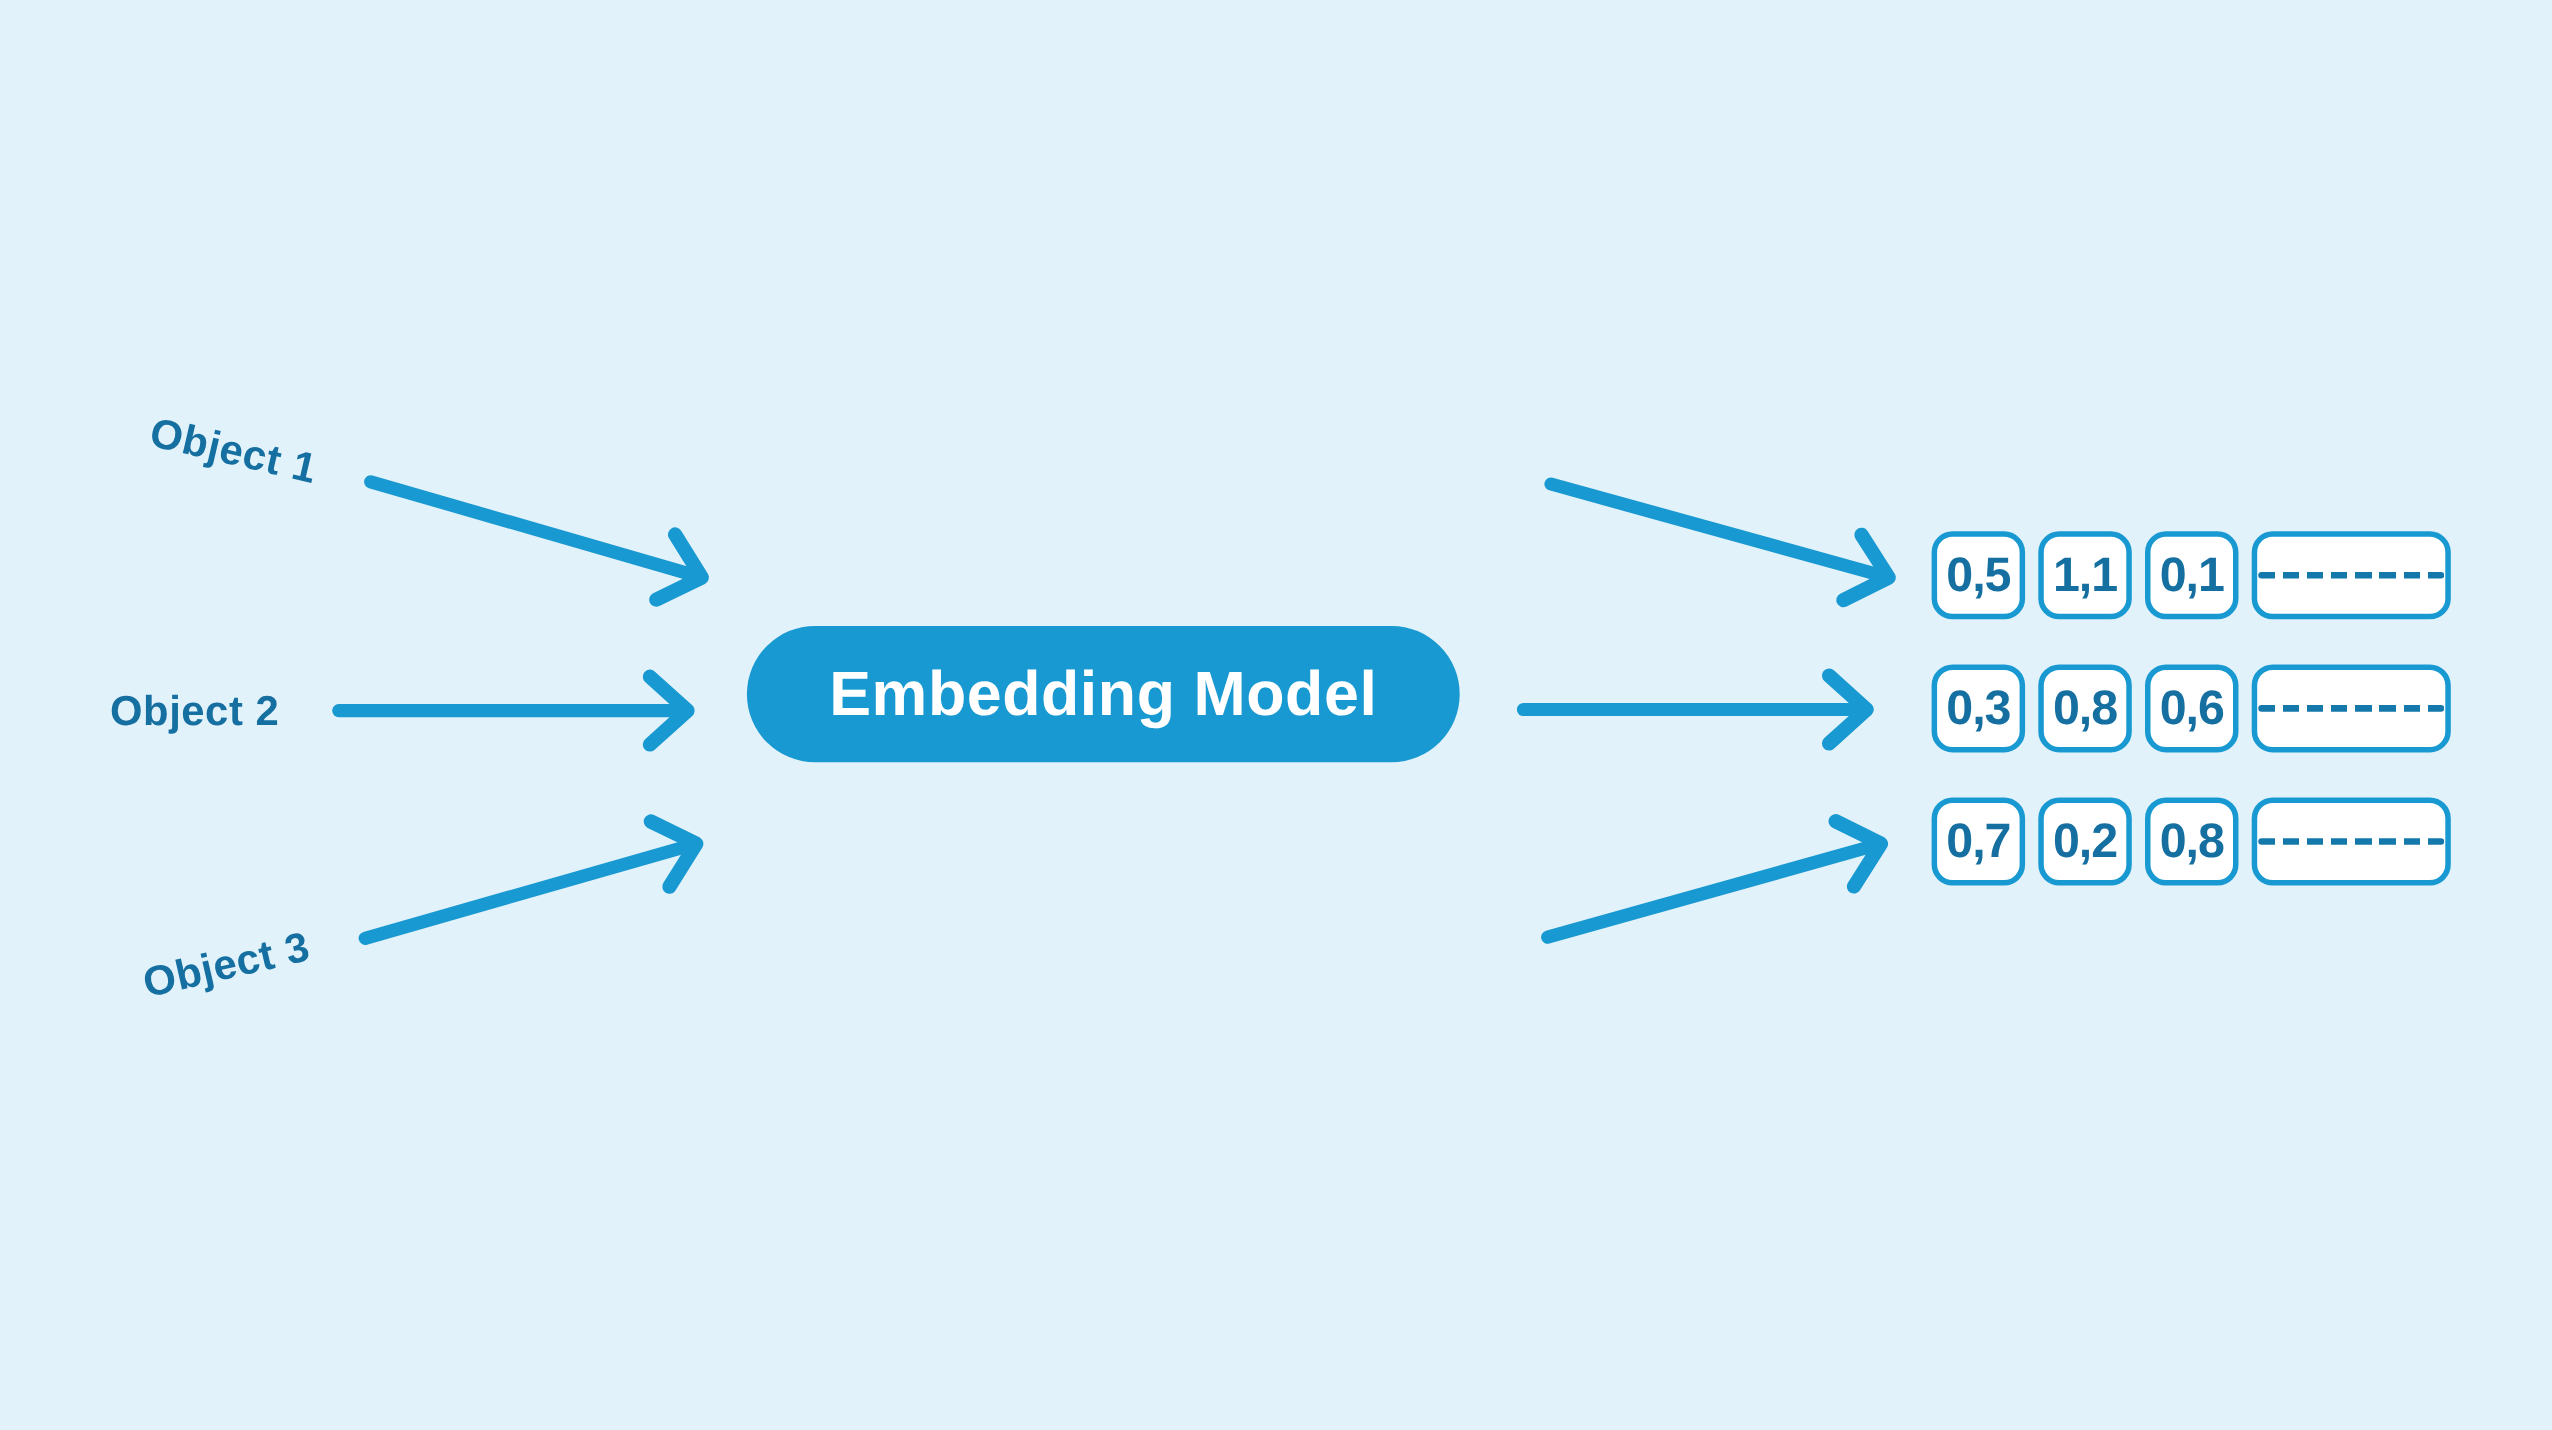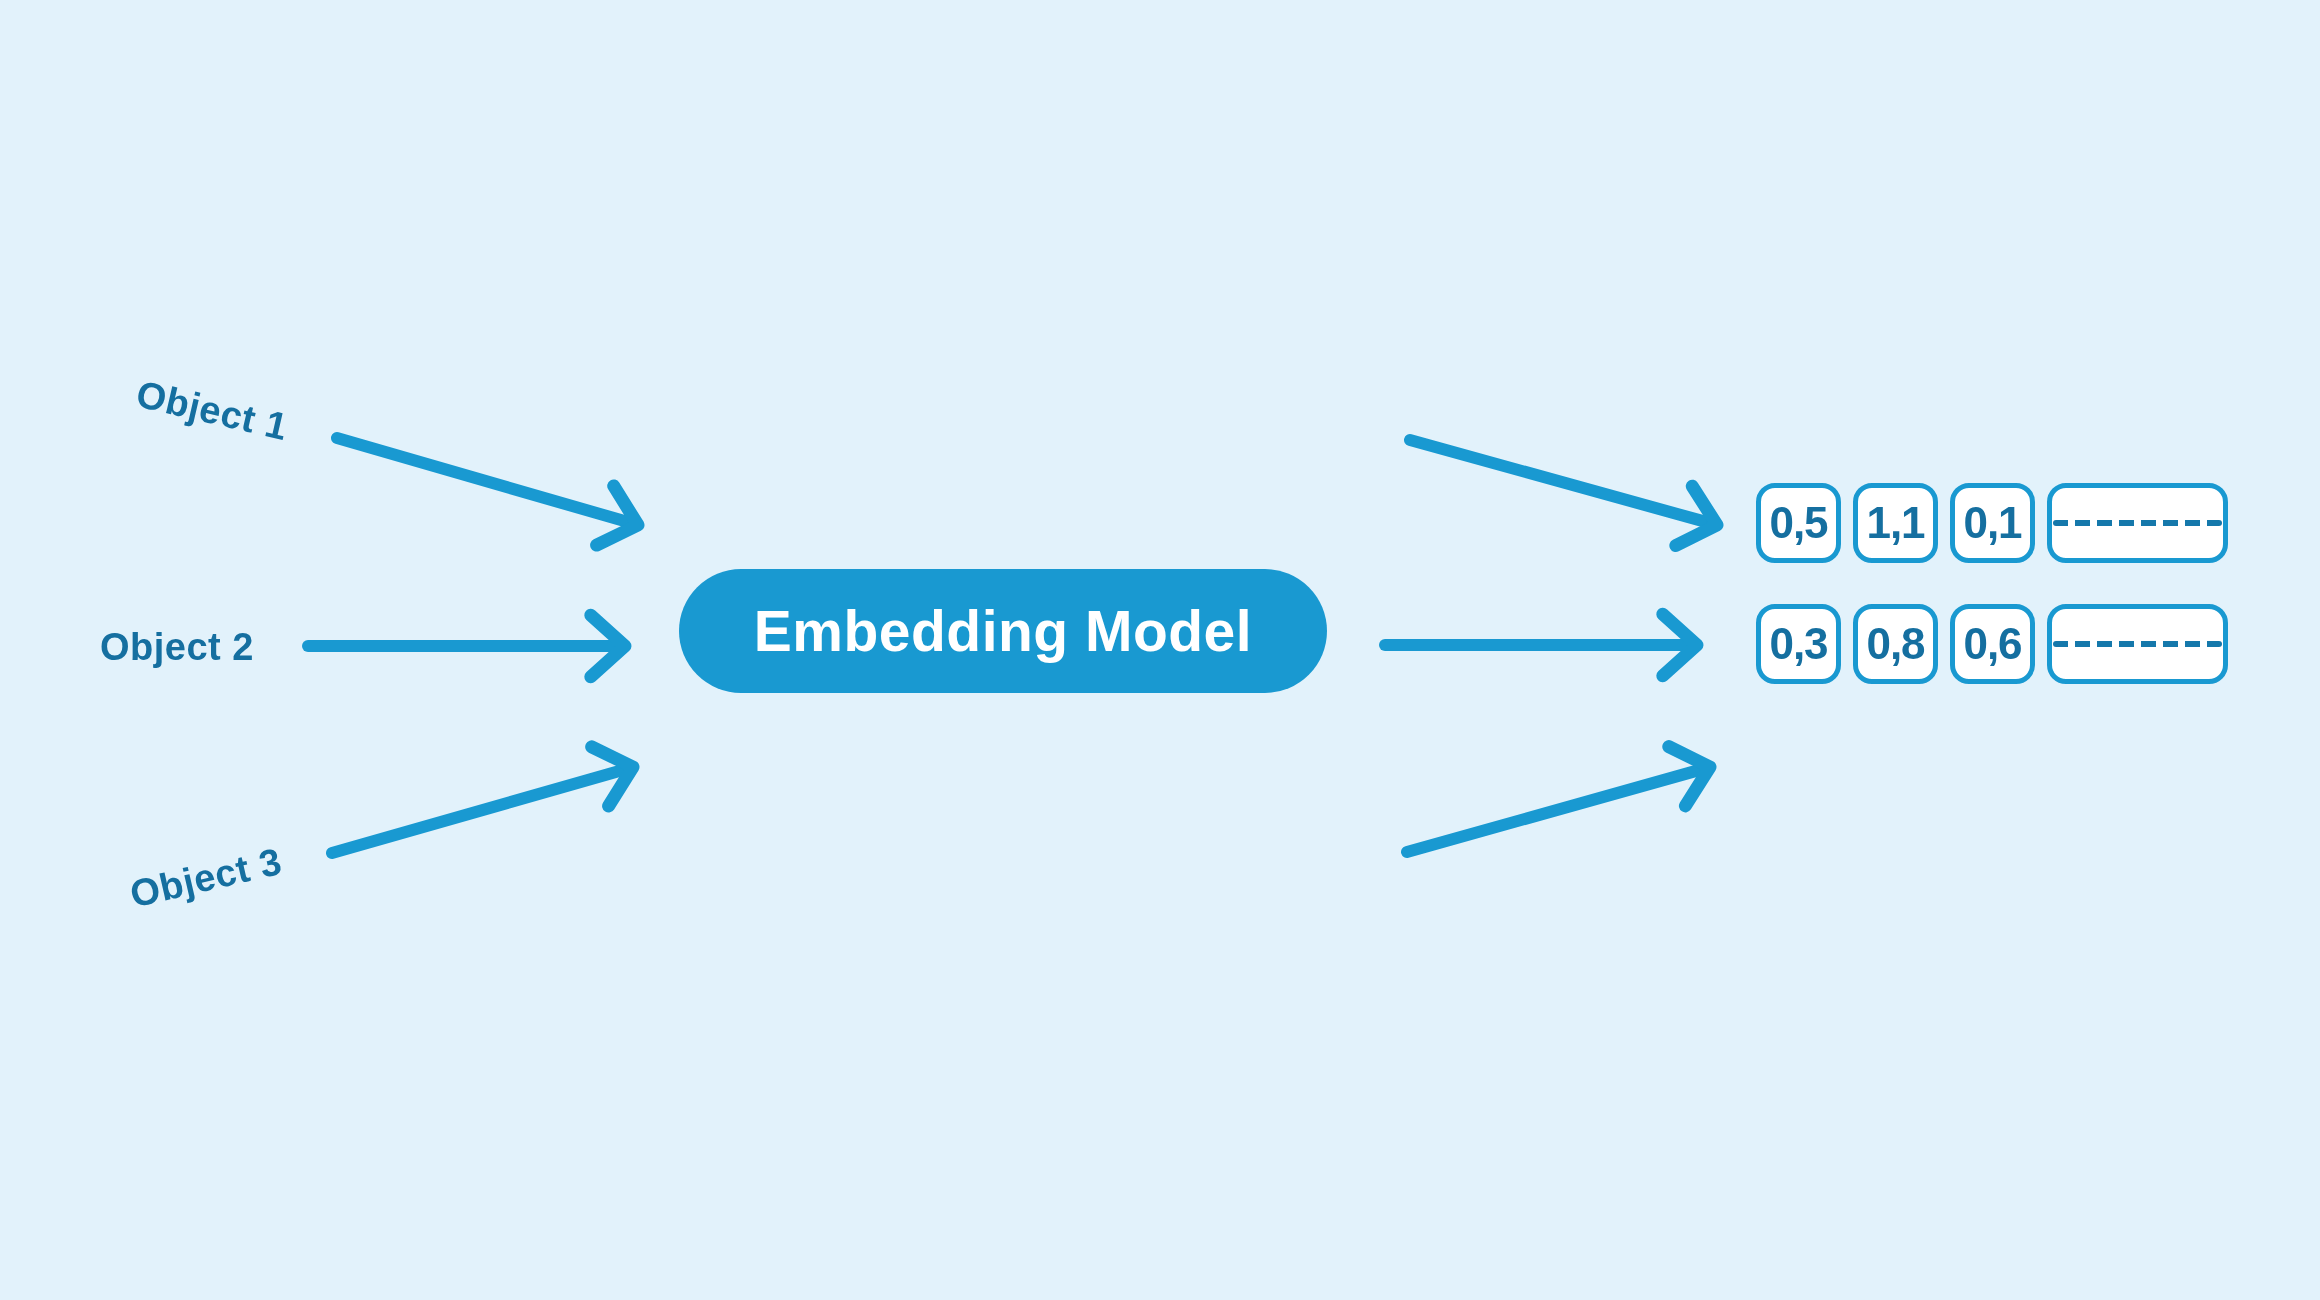--- a/index.html
+++ b/index.html
@@ -136,15 +136,23 @@
         </div>
       </div>
       <div class="vrow">
         <div class="vbox">0,3</div>
         <div class="vbox">0,8</div>
         <div class="vbox">0,6</div>
         <div class="vbox wide" aria-label="--------">
           <div class="dashline"></div>
         </div>
       </div>
+      <div class="vrow">
+        <div class="vbox">0,7</div>
+        <div class="vbox">0,2</div>
+        <div class="vbox">0,8</div>
+        <div class="vbox wide" aria-label="--------">
+          <div class="dashline"></div>
+        </div>
+      </div>
     </div>
 
 </div>
 
 </body></html>

